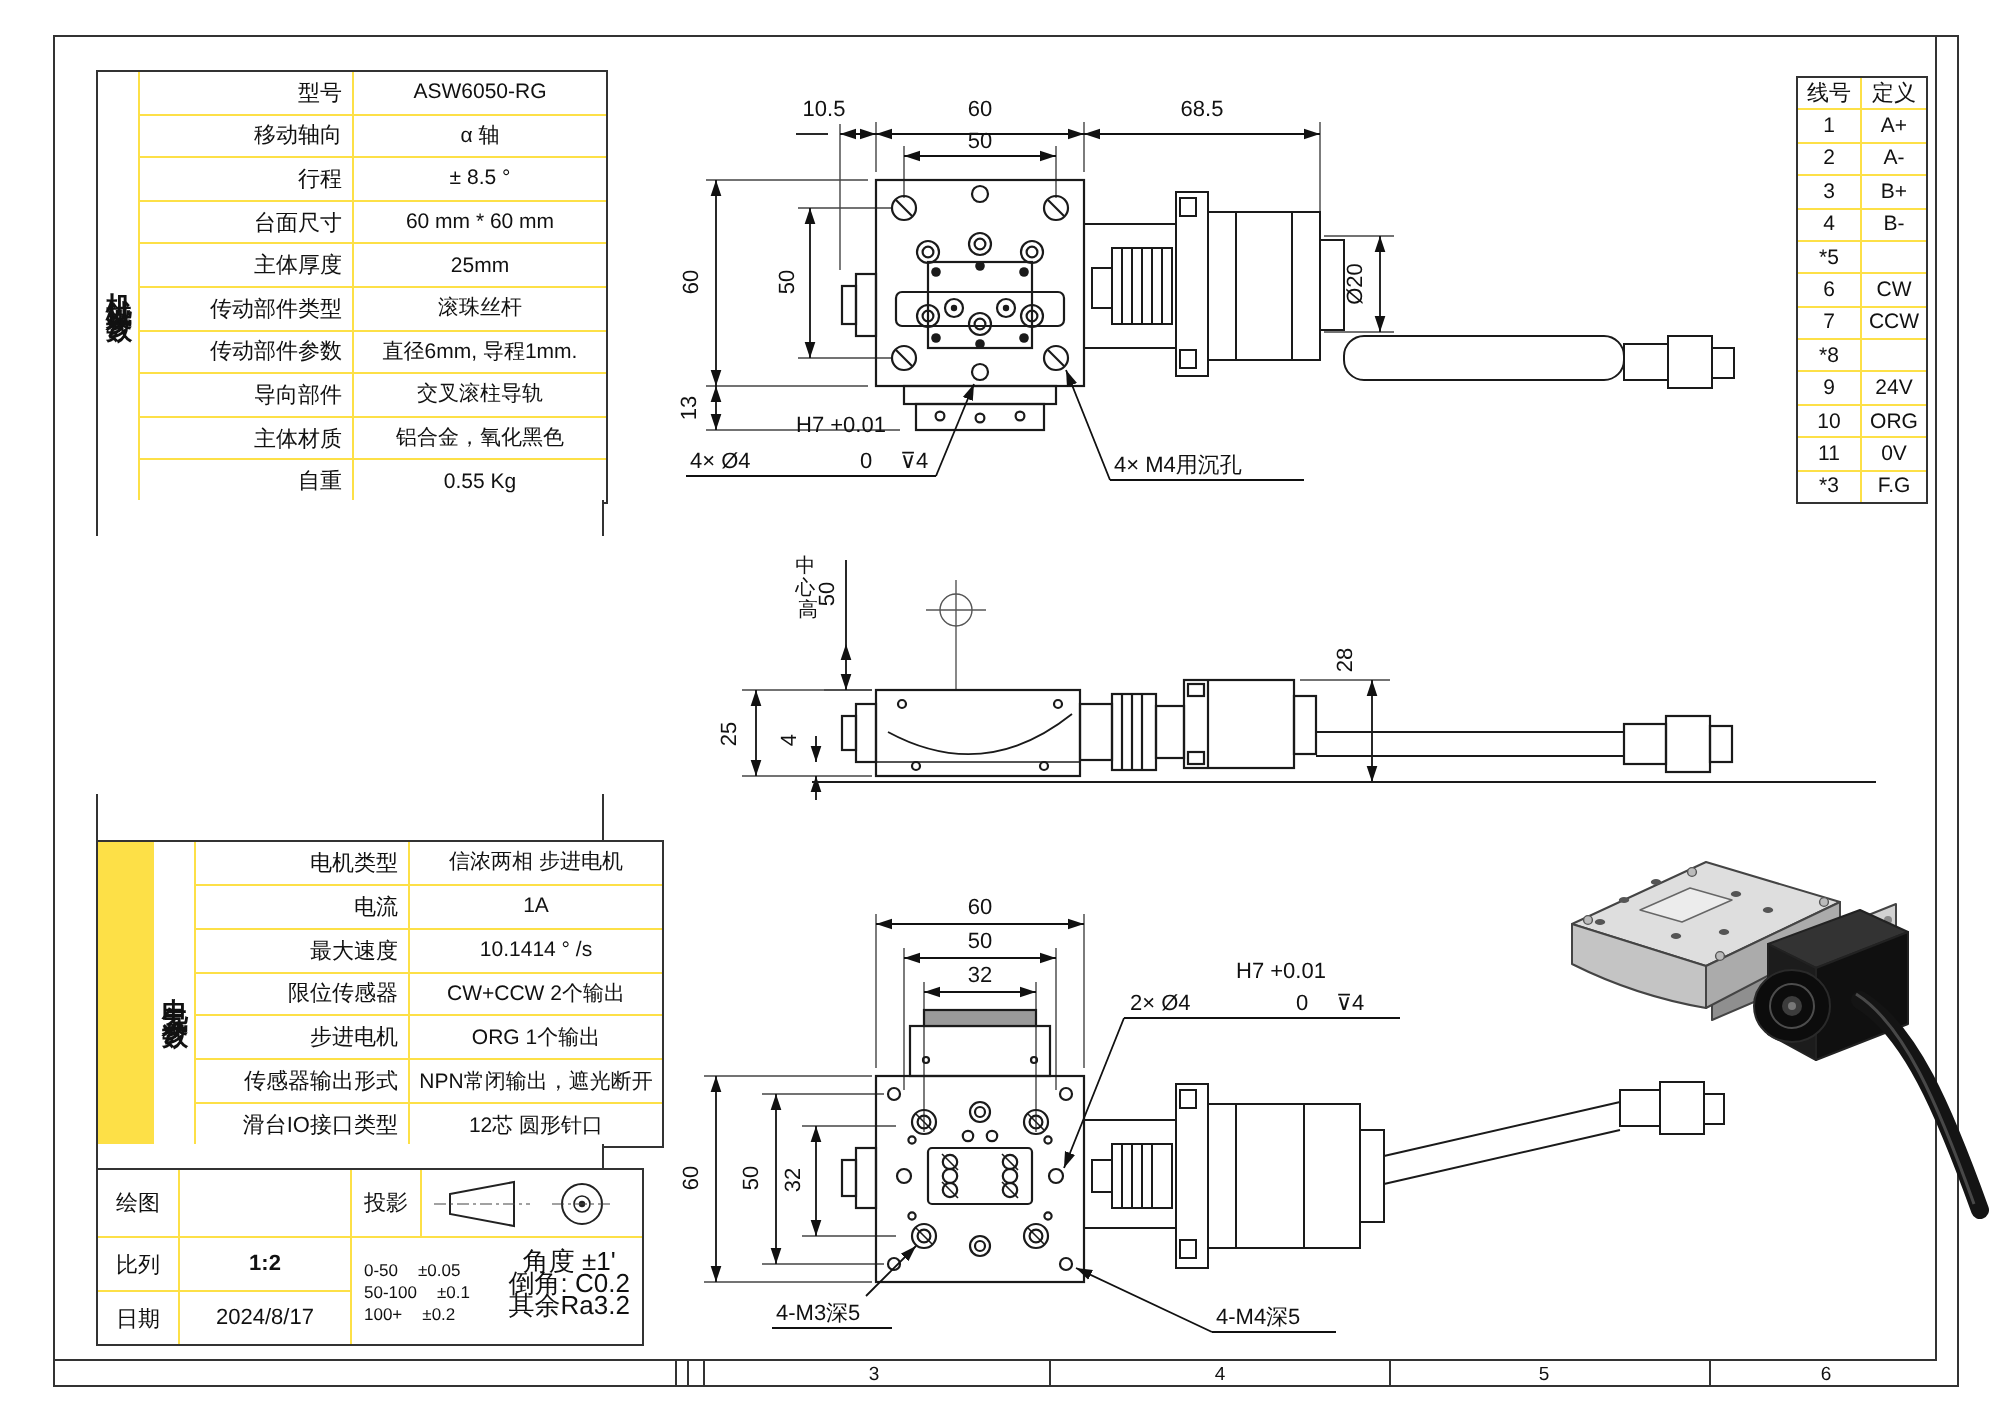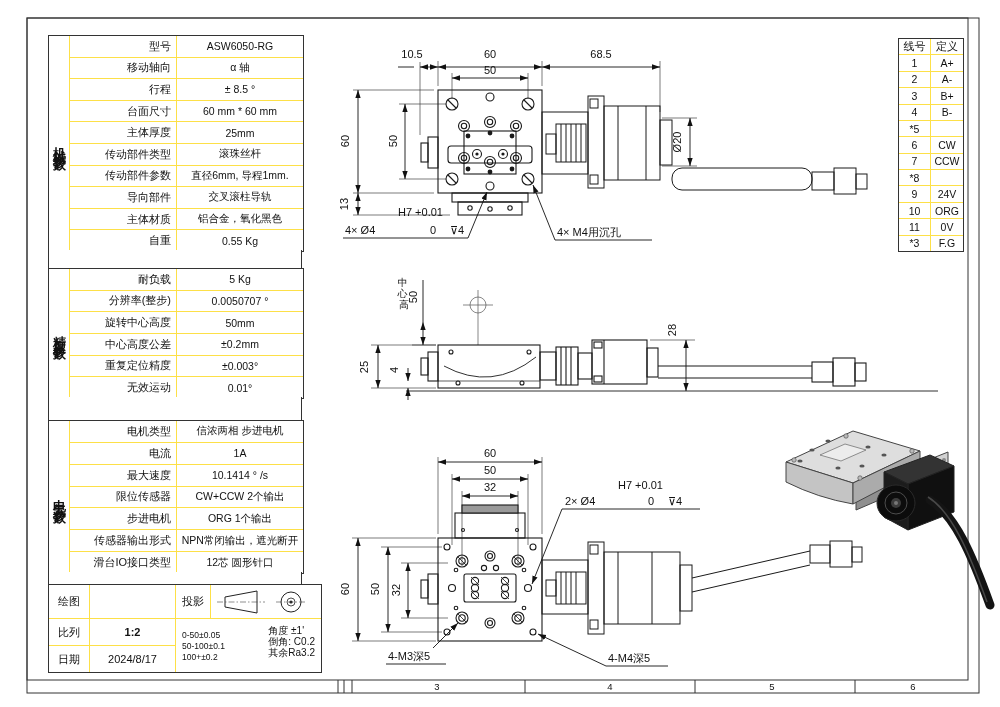--- a/index.html
+++ b/index.html
@@ -11,22 +11,22 @@
   .tbl .c{background:#fff;display:flex;align-items:center;justify-content:center;
           font-size:10.5px;white-space:nowrap;overflow:hidden;}
   .tbl .name{justify-content:flex-end;padding-right:5px;font-size:11px;}
   .tbl .grp{writing-mode:vertical-lr;text-orientation:upright;letter-spacing:4px;
             font-size:13px;font-weight:bold;justify-content:center;}
   .gapline{position:absolute;border-left:1px solid #333;border-right:1px solid #333;background:#fff;}
   .wire .c{font-size:10.5px;text-align:right;}
   .tb .c{font-size:11px;}
   .tolbox{flex-direction:column;align-items:flex-start !important;justify-content:center;
           padding-left:6px;gap:1px;}
-  .tolline{font-size:8.5px;line-height:10px;display:flex;gap:0;}
-  .notecol{position:absolute;right:6px;top:6px;font-size:10px;line-height:11px;text-align:left;}
+  .tolline{font-size:8.5px;line-height:10px;display:flex;gap:10px;}
+  .notecol{position:absolute;right:6px;top:6px;font-size:13px;line-height:11px;text-align:center;}
 </style>
 </head>
 <body>
 
 <div class="sheet">
 
 <svg width="1000" height="707" viewBox="0 0 1000 707" style="position:absolute;left:0;top:0">
   <defs>
     <marker id="ar" orient="auto-start-reverse" markerWidth="11" markerHeight="8" refX="9" refY="4">
       <path d="M0,1 L9,4 L0,7 z" fill="#111"></path>
@@ -415,39 +415,24 @@
   <div class="c name">导向部件</div>
       <div class="c">交叉滚柱导轨</div>
   <div class="c name">主体材质</div>
       <div class="c">铝合金，氧化黑色</div>
   <div class="c name">自重</div>
       <div class="c">0.55 Kg</div>
 </div>
 
 <div class="gapline" style="left:48px;top:250px;width:252px;height:18px;"></div>
 
-<div class="tbl" style="left:48px;top:268px;width:254px;height:129px;grid-template-columns:20px 106px 1fr;grid-auto-rows:1fr;">
-  <div class="c grp" style="grid-row:1/7">精度参数</div>
-  <div class="c name">耐负载</div>
-      <div class="c">5 Kg</div>
-  <div class="c name">分辨率(整步)</div>
-      <div class="c">0.0050707 °</div>
-  <div class="c name">旋转中心高度</div>
-      <div class="c">50mm</div>
-  <div class="c name">中心高度公差</div>
-      <div class="c">±0.2mm</div>
-  <div class="c name">重复定位精度</div>
-      <div class="c">±0.003°</div>
-  <div class="c name">无效运动</div>
-      <div class="c">0.01°</div>
-</div>
 
 <div class="gapline" style="left:48px;top:397px;width:252px;height:23px;"></div>
 
-<div class="tbl" style="left:48px;top:420px;width:254px;height:152px;grid-template-columns:20px 106px 1fr;grid-auto-rows:1fr;">
+<div class="tbl" style="left:48px;top:420px;width:254px;height:152px;grid-template-columns:20px 106px 1fr;grid-auto-rows:1fr;padding-left:28px;">
   <div class="c grp" style="grid-row:1/8">电气参数</div>
   <div class="c name">电机类型</div>
       <div class="c">信浓两相 步进电机</div>
   <div class="c name">电流</div>
       <div class="c">1A</div>
   <div class="c name">最大速度</div>
       <div class="c">10.1414 ° /s</div>
   <div class="c name">限位传感器</div>
       <div class="c">CW+CCW 2个输出</div>
   <div class="c name">步进电机</div>

